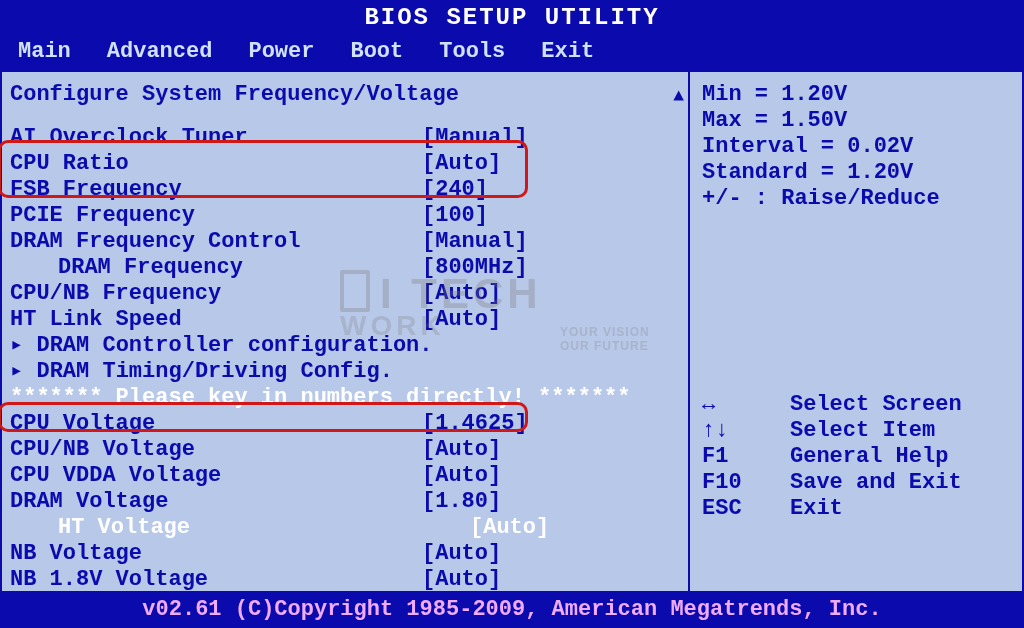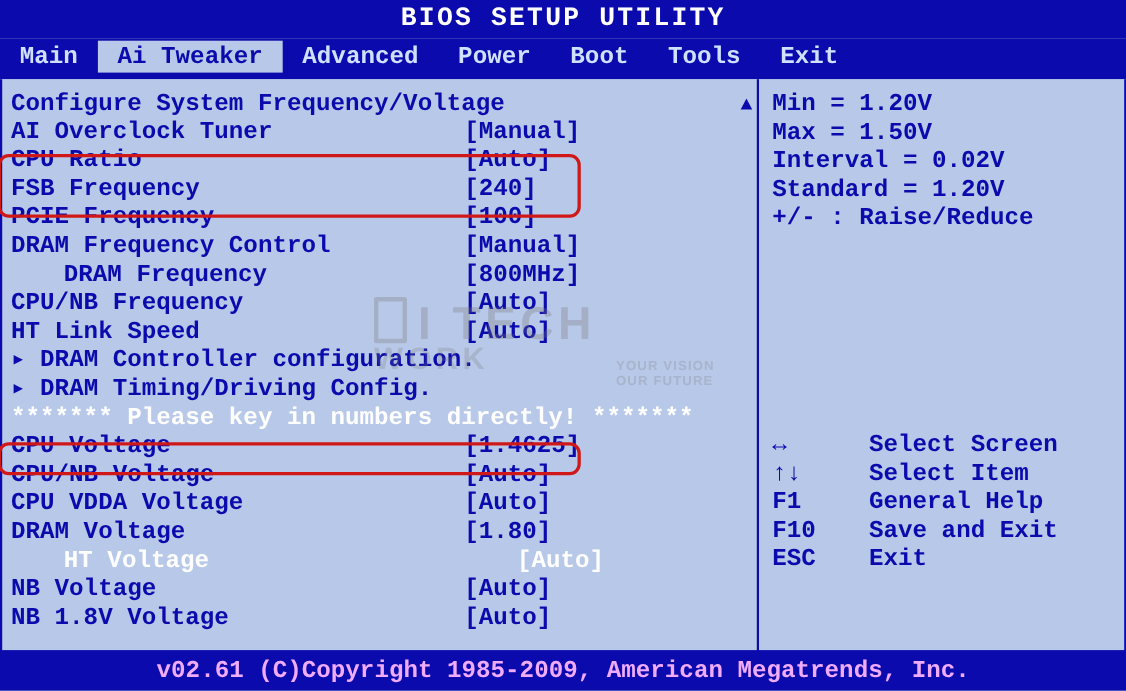--- a/index.html
+++ b/index.html
@@ -60,20 +60,21 @@
   background: #b8c8e8;
   border: 2px solid #0a0aad;
   border-left: none;
   border-top: none;
   padding: 10px 12px;
   color: #0a0aad;
 }
 
 .section-title {
   color: #0a0aad;
+  margin-bottom: 18px;
   font-size: 22px;
 }
 
 .setting-row {
   display: flex;
   color: #0a0aad;
   line-height: 26px;
   white-space: nowrap;
   align-items: flex-end;
 }
@@ -199,21 +200,20 @@
 </style>
 </head>
 <body>
 
 <div class="title-bar">
   <span>BIOS SETUP UTILITY</span>
 </div>
 
 <div class="menu-bar" id="menu-bar">
     <div class="menu-item">Main</div>
-    <div class="menu-item active">Ai Tweaker</div>
     <div class="menu-item">Advanced</div>
     <div class="menu-item">Power</div>
     <div class="menu-item">Boot</div>
     <div class="menu-item">Tools</div>
     <div class="menu-item">Exit</div>
   </div>
 
 <div class="content">
   <div class="main-panel">
     <div class="section-title">Configure System Frequency/Voltage</div>

